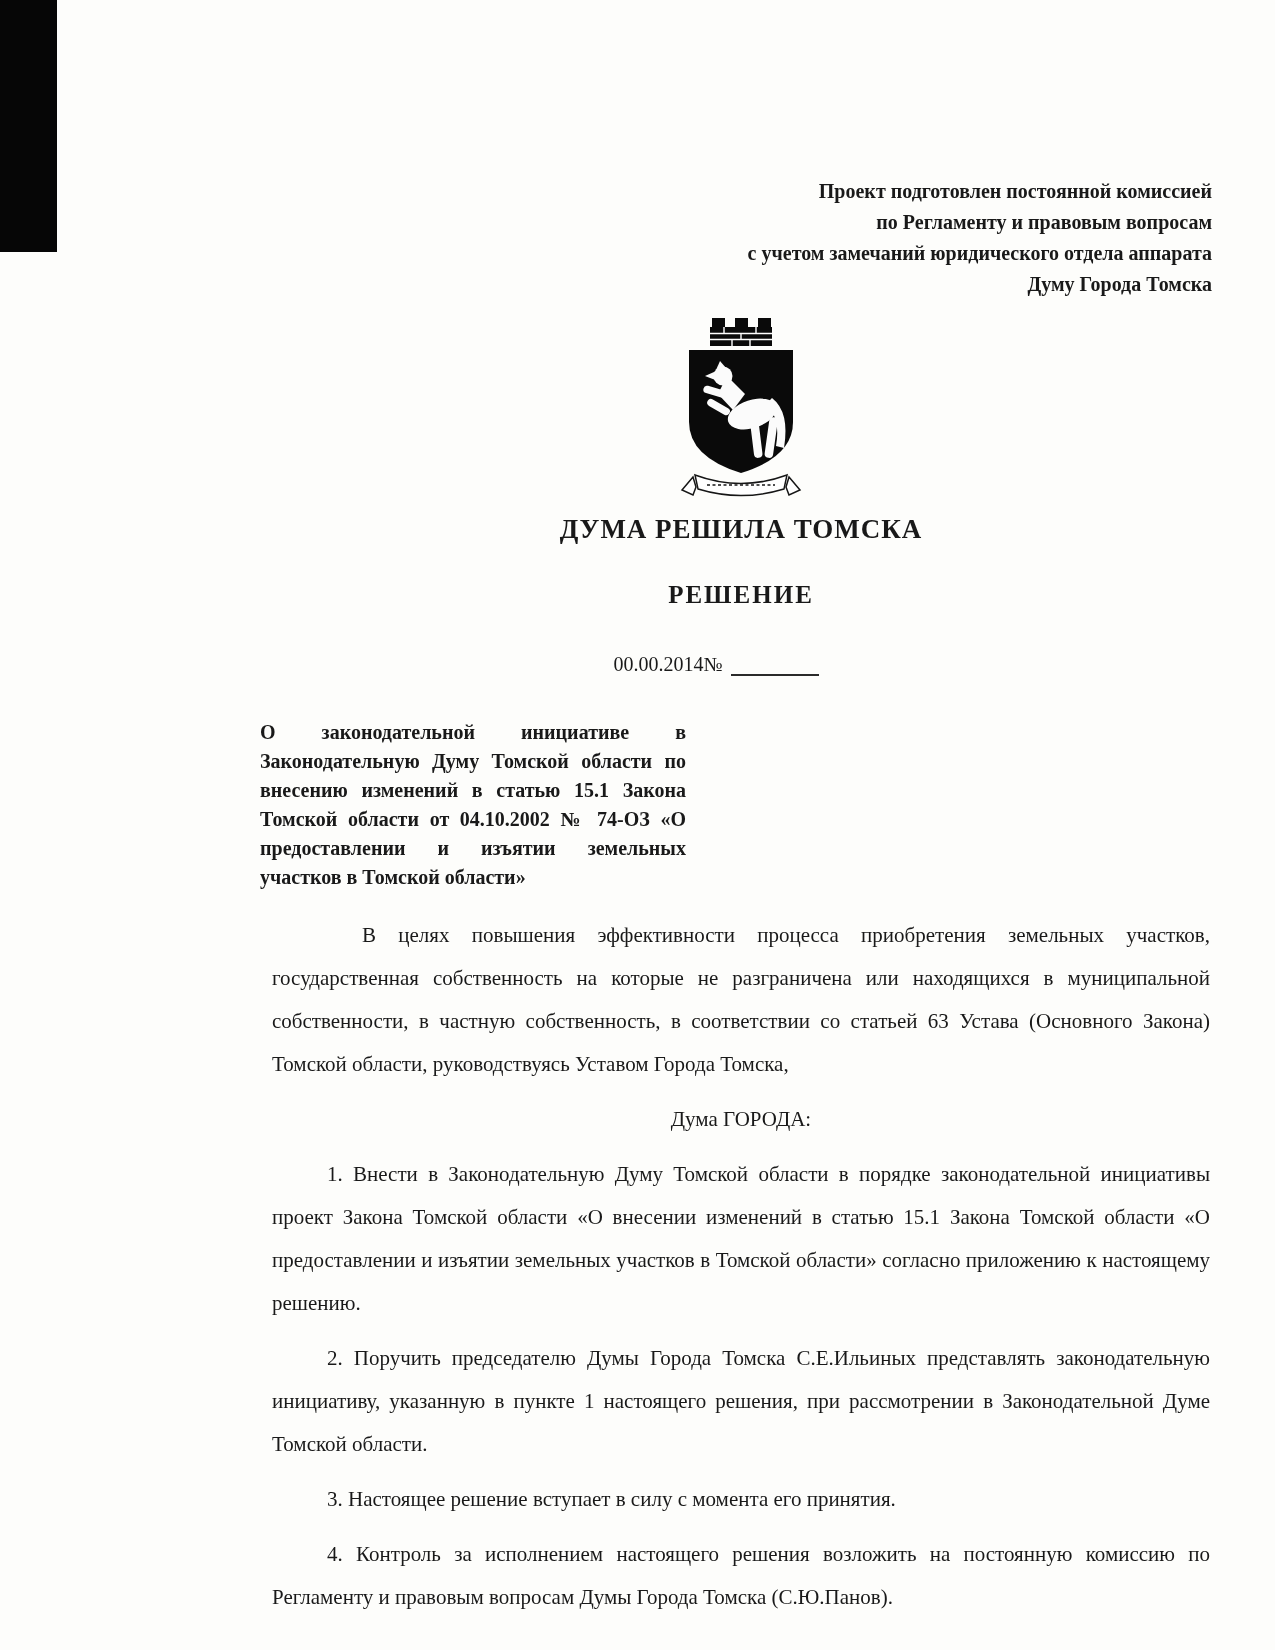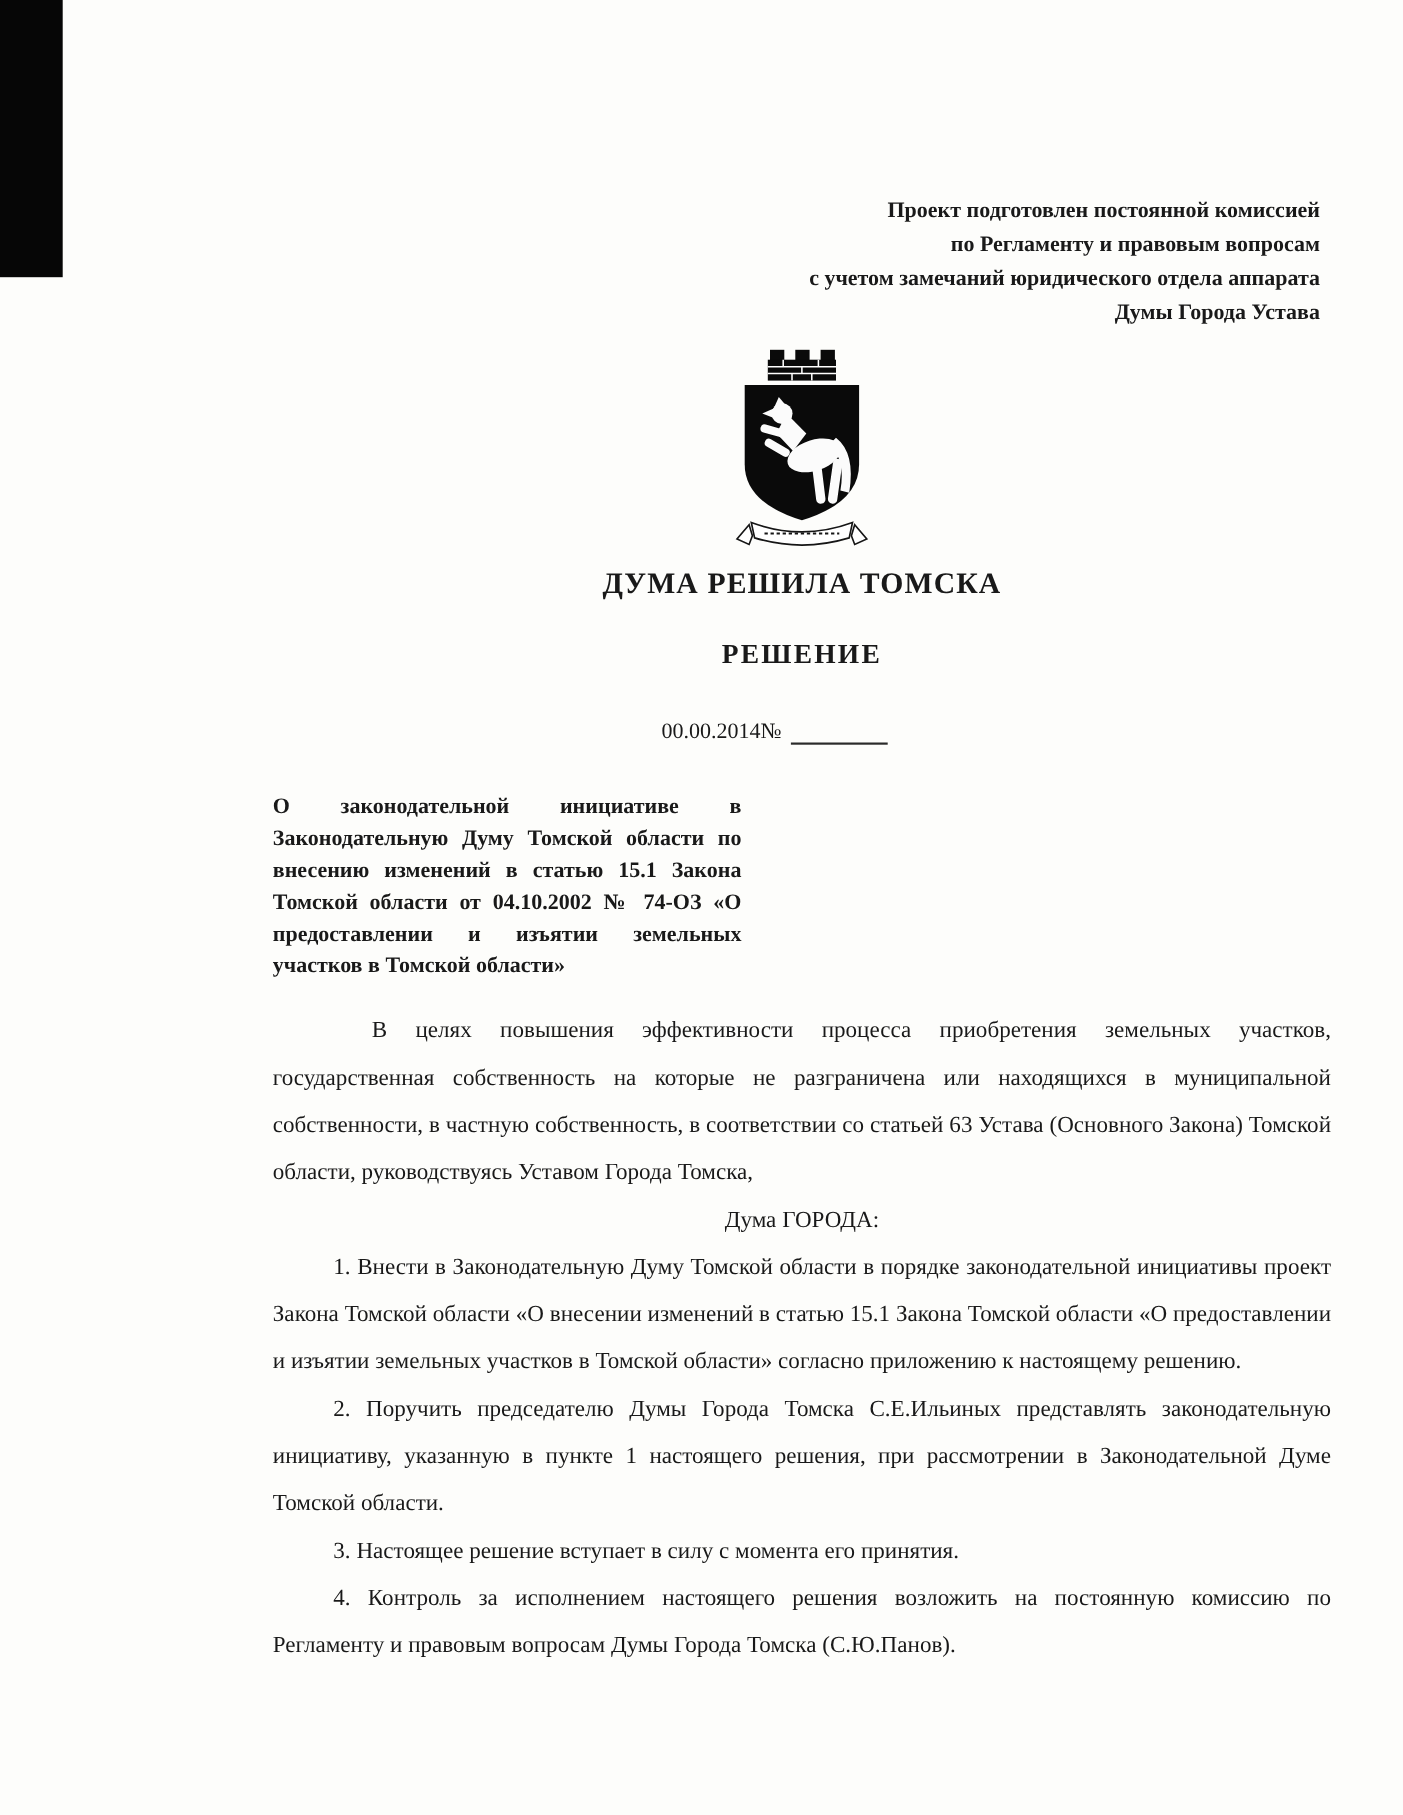--- a/index.html
+++ b/index.html
@@ -10,21 +10,21 @@
     position: relative;
     font-family: "Liberation Serif", "DejaVu Serif", serif;
     color: #191919;
   }
   .scan-bar {
     position: absolute; left: 0; top: 0;
     width: 57px; height: 252px;
     background: #060606;
   }
   .content {
-    position: absolute; left: 248px; top: 0;
+    position: absolute; left: 260px; top: 0;
     width: 962px;
   }
   .header-note {
     margin-top: 176px;
     text-align: right;
     font-weight: bold;
     font-size: 20px;
     line-height: 31px;
     padding-right: 10px;
   }
@@ -57,37 +57,37 @@
     font-size: 20px;
     line-height: 29px;
     text-align: justify;
   }
   .body-text {
     margin-top: 22px;
     font-size: 21px;
     line-height: 43px;
     text-align: justify;
   }
-  .body-text p { margin: 0; }
+  .body-text p { margin: 12px; }
   .intro { text-indent: 90px; }
   .resolved { text-align: center; text-indent: 0; }
   .item { text-indent: 55px; }
 </style>
 </head>
 <body>
 
 <div class="scan-bar"></div>
 
 <div class="content">
 
   <div class="header-note">
     <div>Проект подготовлен постоянной комиссией</div>
     <div>по Регламенту и правовым вопросам</div>
     <div>с учетом замечаний юридического отдела аппарата</div>
-    <div>Думы Города Устава</div>
+    <div>Думу Города Томска</div>
   </div>
 
   <div class="emblem-wrap">
     <svg width="132" height="186" viewBox="0 0 132 186">
 
       <g>
         <rect x="37" y="2" width="13" height="11" fill="#0a0a0a"></rect>
         <rect x="60" y="2" width="13" height="11" fill="#0a0a0a"></rect>
         <rect x="83" y="2" width="13" height="11" fill="#0a0a0a"></rect>
         <rect x="35" y="11" width="62" height="19" fill="#0a0a0a"></rect>

